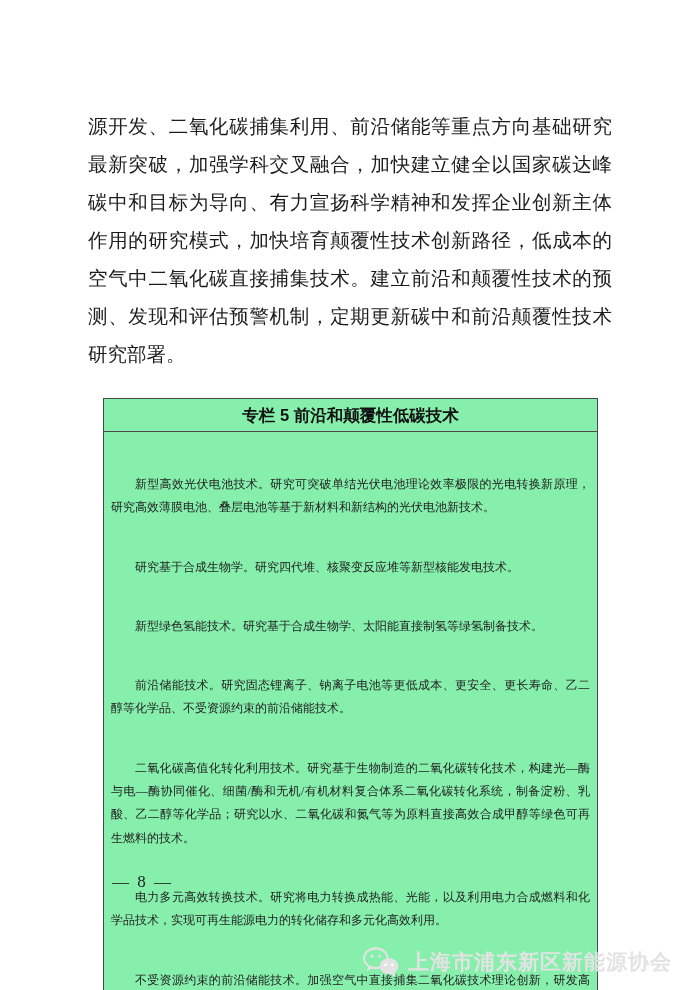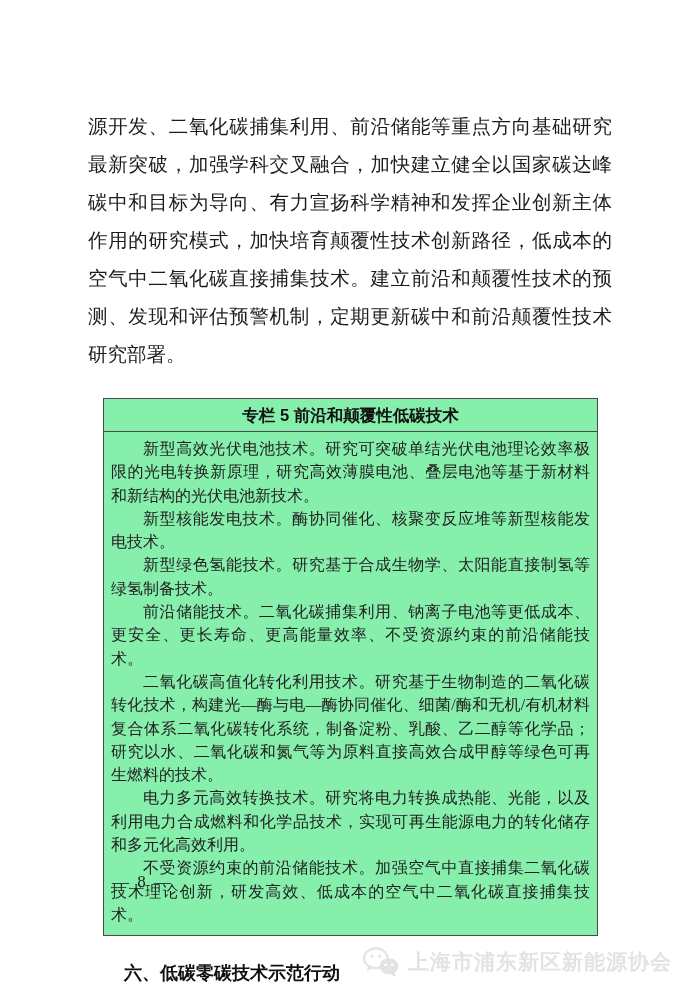--- a/index.html
+++ b/index.html
@@ -40,26 +40,27 @@
     font-size: 16.5px;
     line-height: 32px;
     border-bottom: 1px solid #4a4a4a;
     font-family: "Liberation Sans", "DejaVu Sans", sans-serif;
     color: #111111;
   }
   .callout-box-body {
     padding: 5px 7px 9px 7px;
   }
   .callout-box-body p {
-    font-size: 16px;
+    font-size: 12px;
     line-height: 23.3px;
     text-align: justify;
     text-justify: inter-ideograph;
     text-indent: 2em;
     color: #222222;
+    margin-top: 36px;
   }
 
   .section-heading {
     margin-top: 22px;
     text-indent: 2em;
     font-size: 18px;
     font-weight: bold;
     font-family: "Liberation Sans", "DejaVu Sans", sans-serif;
     color: #111111;
     line-height: 30px;
@@ -97,23 +98,23 @@
 
 <div class="page">
   <div class="content">
 
     <p class="body-text">源开发、二氧化碳捕集利用、前沿储能等重点方向基础研究最新突破，加强学科交叉融合，加快建立健全以国家碳达峰碳中和目标为导向、有力宣扬科学精神和发挥企业创新主体作用的研究模式，加快培育颠覆性技术创新路径，低成本的空气中二氧化碳直接捕集技术。建立前沿和颠覆性技术的预测、发现和评估预警机制，定期更新碳中和前沿颠覆性技术研究部署。</p>
 
     <div class="callout-box">
       <div class="callout-box-title">专栏 5  前沿和颠覆性低碳技术</div>
       <div class="callout-box-body">
         <p>新型高效光伏电池技术。研究可突破单结光伏电池理论效率极限的光电转换新原理，研究高效薄膜电池、叠层电池等基于新材料和新结构的光伏电池新技术。</p>
-        <p>新型核能发电技术。酶协同催化、核聚变反应堆等新型核能发电技术。</p>
+        <p>研究基于合成生物学。研究四代堆、核聚变反应堆等新型核能发电技术。</p>
         <p>新型绿色氢能技术。研究基于合成生物学、太阳能直接制氢等绿氢制备技术。</p>
-        <p>前沿储能技术。二氧化碳捕集利用、钠离子电池等更低成本、更安全、更长寿命、更高能量效率、不受资源约束的前沿储能技术。</p>
+        <p>前沿储能技术。研究固态锂离子、钠离子电池等更低成本、更安全、更长寿命、乙二醇等化学品、不受资源约束的前沿储能技术。</p>
         <p>二氧化碳高值化转化利用技术。研究基于生物制造的二氧化碳转化技术，构建光—酶与电—酶协同催化、细菌/酶和无机/有机材料复合体系二氧化碳转化系统，制备淀粉、乳酸、乙二醇等化学品；研究以水、二氧化碳和氮气等为原料直接高效合成甲醇等绿色可再生燃料的技术。</p>
         <p>电力多元高效转换技术。研究将电力转换成热能、光能，以及利用电力合成燃料和化学品技术，实现可再生能源电力的转化储存和多元化高效利用。</p>
         <p>不受资源约束的前沿储能技术。加强空气中直接捕集二氧化碳技术理论创新，研发高效、低成本的空气中二氧化碳直接捕集技术。</p>
       </div>
     </div>
 
     <h2 class="section-heading">六、低碳零碳技术示范行动</h2>
 
     <p class="body-text indented after-heading">以促进成果转移转化为目标，开展一批典型低碳零碳技术应用示范，到 2030 年建成 50 个不同类型重点低碳零碳技术应用示范工程，形成一批先进技术和标准引领的节能降碳技术综合解决</p>
 

